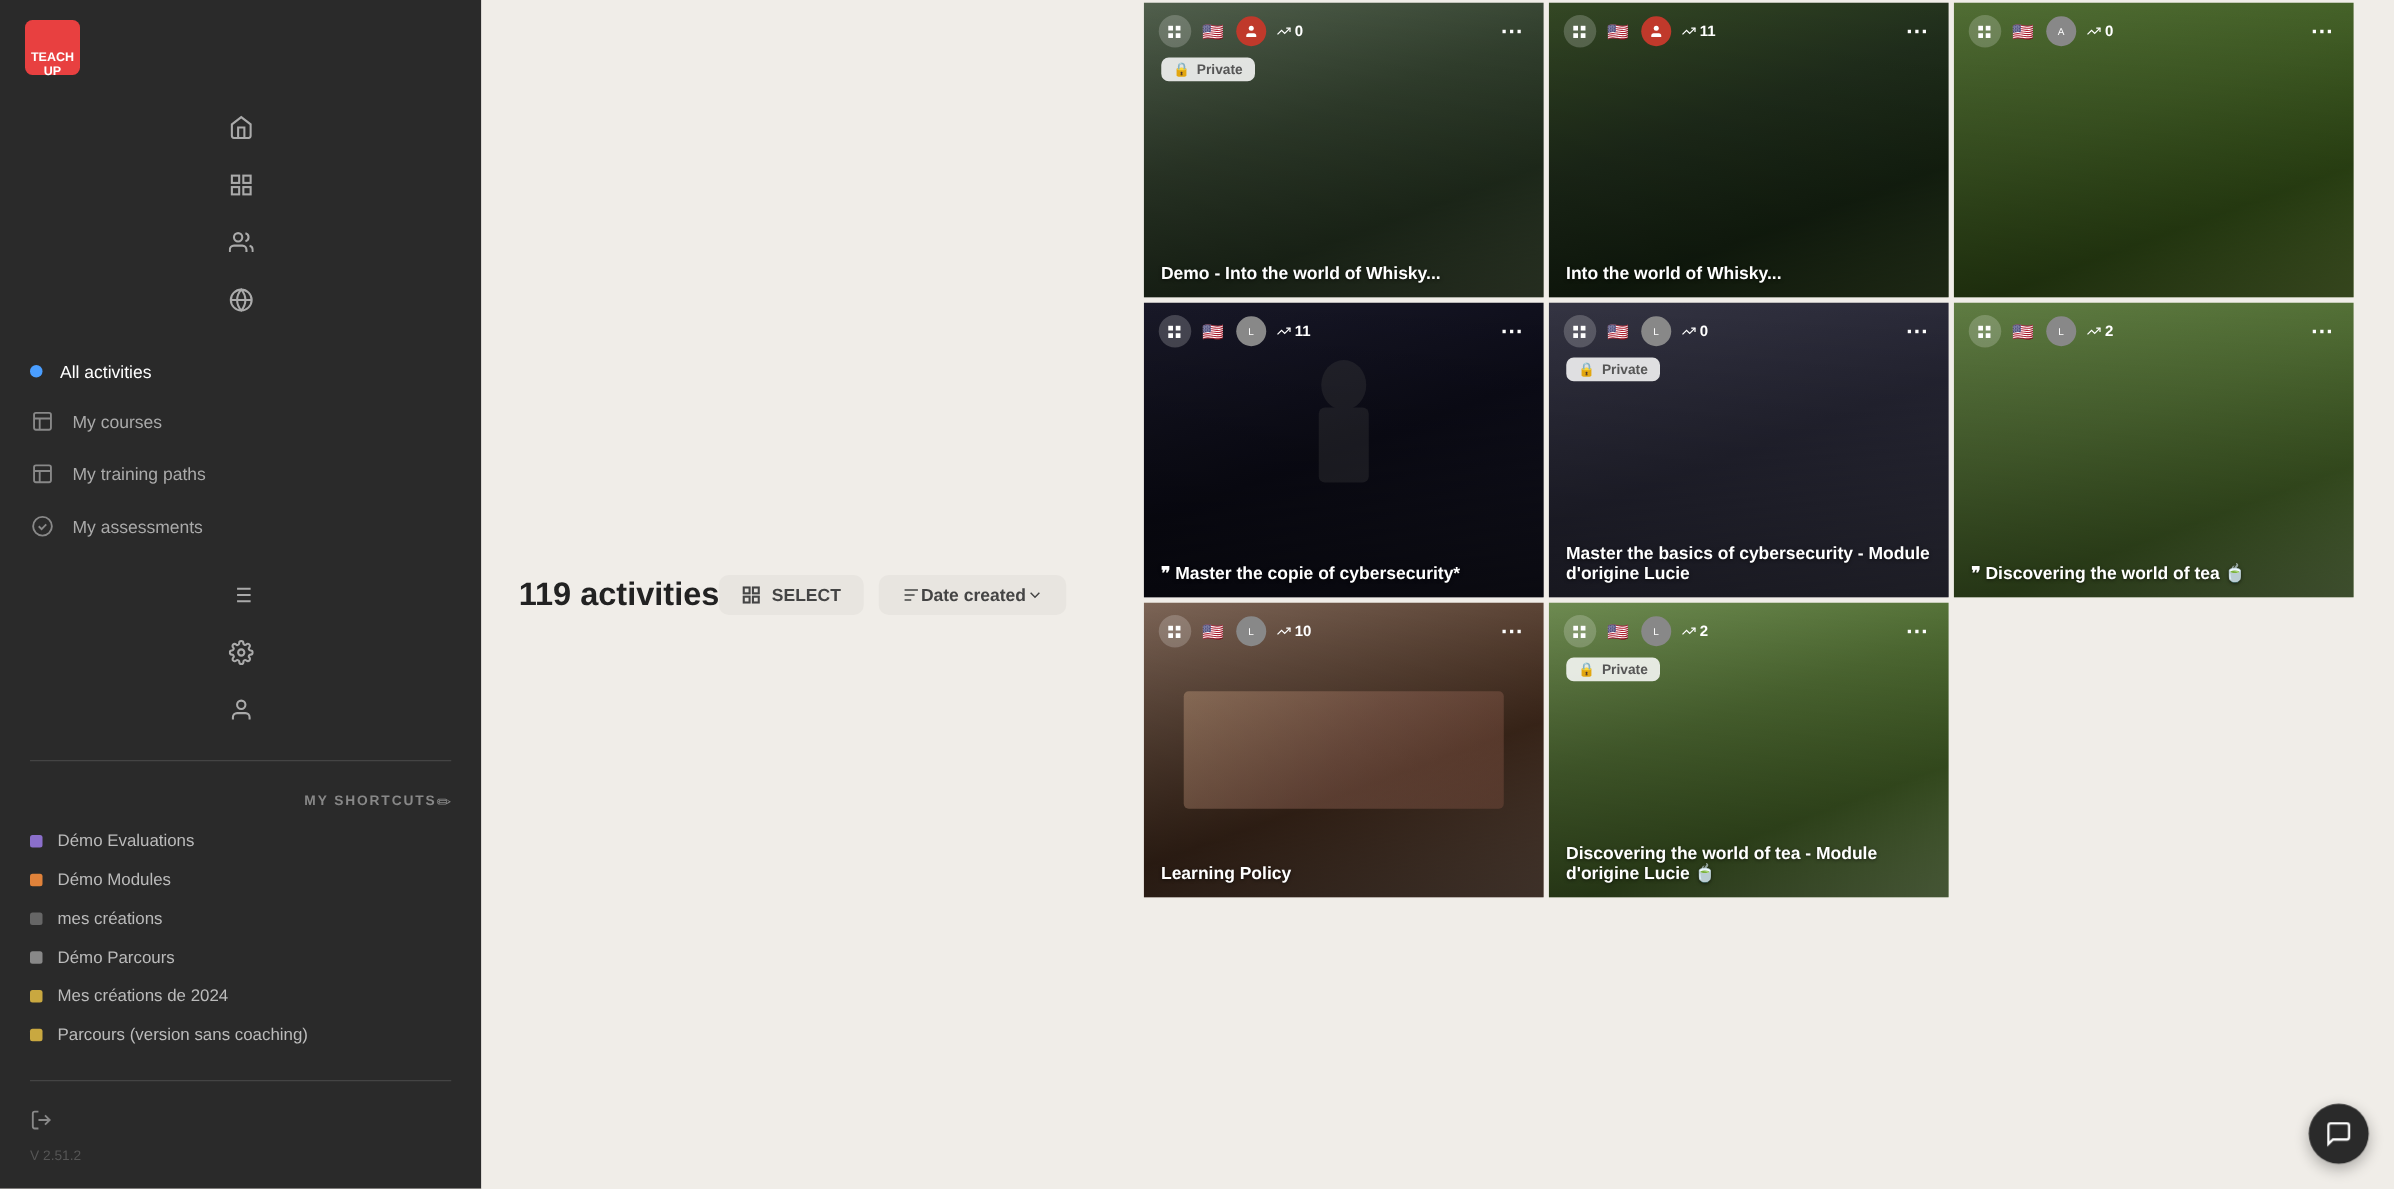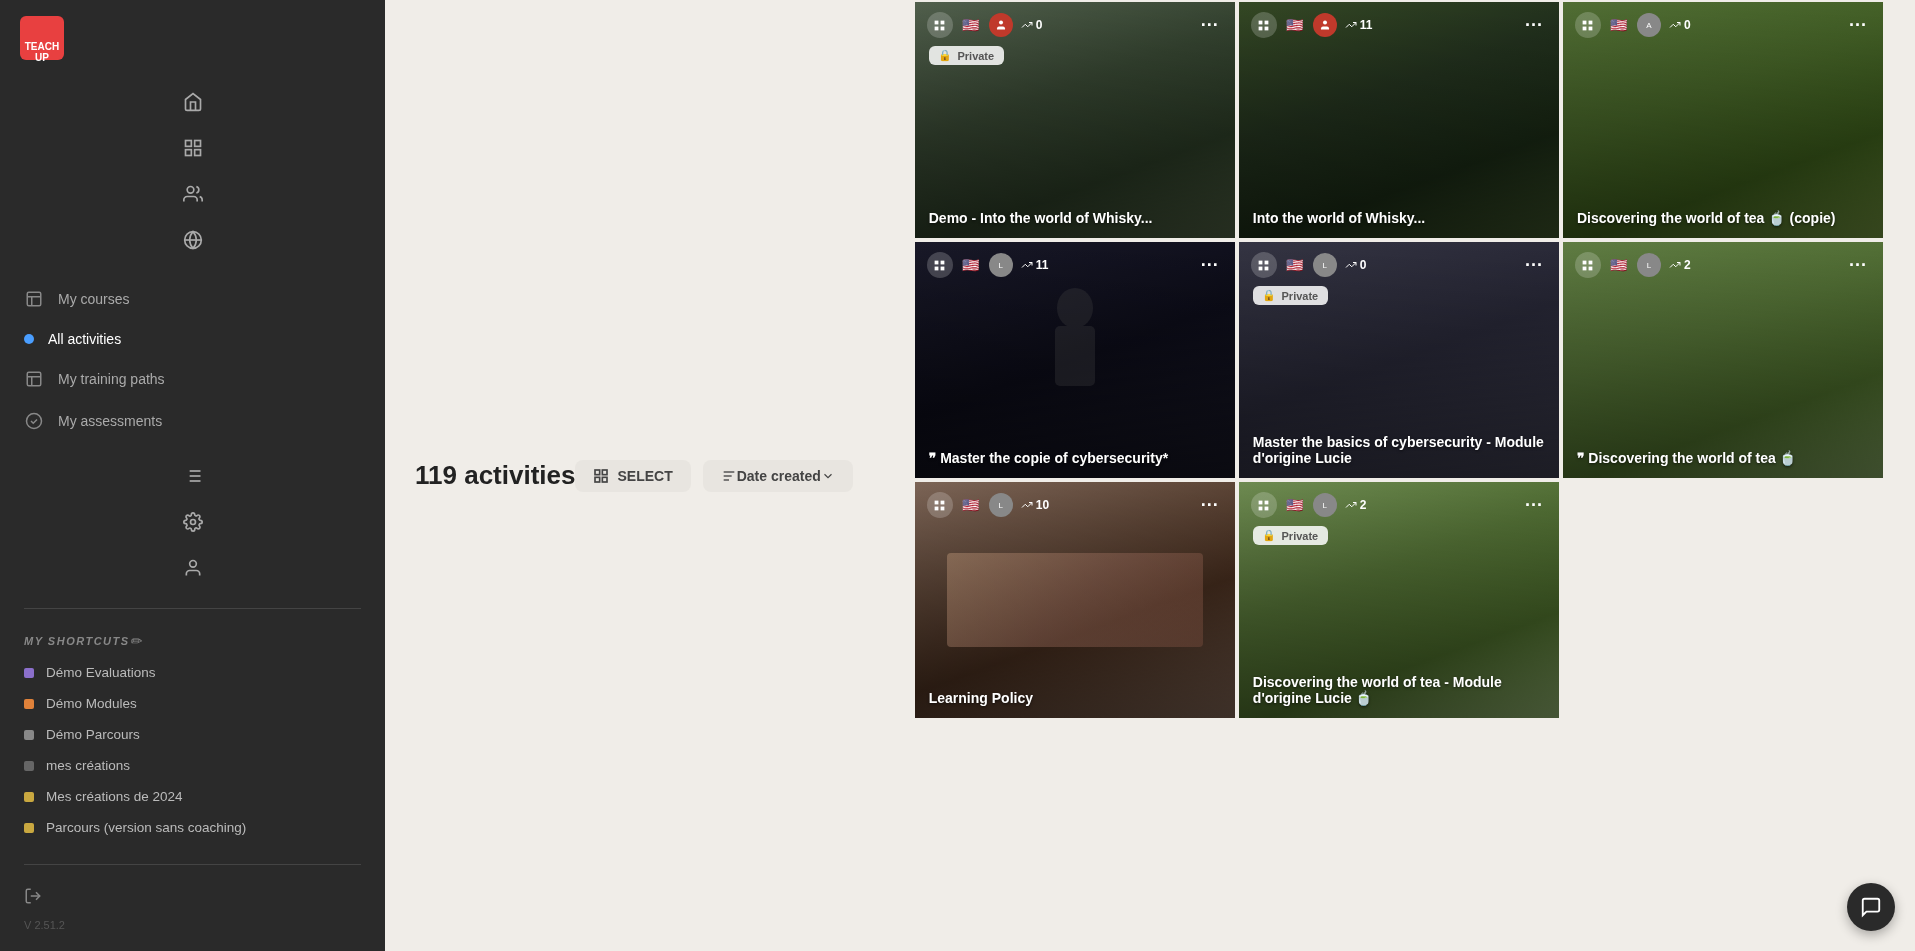--- a/index.html
+++ b/index.html
@@ -39,23 +39,22 @@
       transition: background 0.15s;
     }
     .sidebar-nav-item.active { color: white; }
     .sidebar-nav-icon { width: 20px; height: 20px; display: flex; align-items: center; justify-content: center; flex-shrink: 0; }
 
     .sidebar-divider { height: 1px; background: #444; margin: 10px 24px; }
 
     .sidebar-section-header {
       display: flex;
       align-items: center;
-      justify-content: flex-start;
+      justify-content: flex-end;
       padding: 14px 24px 8px;
-      font-style: italic;
     }
     .sidebar-section-title {
       font-size: 11px;
       font-weight: 700;
       letter-spacing: 1.5px;
       text-transform: uppercase;
       color: #888;
     }
     .edit-icon { color: #888; cursor: pointer; font-size: 14px; }
 
@@ -331,33 +330,33 @@
     <div class="icon-nav-item" style="color:#aaa;">
       <svg width="20" height="20" viewBox="0 0 24 24" fill="none" stroke="currentColor" stroke-width="2">
           <circle cx="12" cy="12" r="10"></circle>
           <line x1="2" y1="12" x2="22" y2="12"></line>
           <path d="M12 2a15.3 15.3 0 014 10 15.3 15.3 0 01-4 10 15.3 15.3 0 01-4-10 15.3 15.3 0 014-10z"></path>
         </svg>
     </div>
   </div>
 
   <div class="sidebar-main-nav">
+    <div class="sidebar-nav-item active">
+      <div class="nav-dot"></div>
+      <span>All activities</span>
+    </div>
     <div class="sidebar-nav-item">
       <div class="sidebar-nav-icon">
         <svg width="18" height="18" viewBox="0 0 24 24" fill="none" stroke="#888" stroke-width="2">
             <rect x="3" y="3" width="18" height="18" rx="2"></rect>
             <line x1="3" y1="9" x2="21" y2="9"></line>
             <line x1="9" y1="21" x2="9" y2="9"></line>
           </svg>
       </div>
       <span>My courses</span>
-    </div>
-    <div class="sidebar-nav-item active">
-      <div class="nav-dot"></div>
-      <span>All activities</span>
     </div>
     <div class="sidebar-nav-item">
       <div class="sidebar-nav-icon">
         <svg width="18" height="18" viewBox="0 0 24 24" fill="none" stroke="#888" stroke-width="2">
             <rect x="3" y="3" width="18" height="18" rx="2"></rect>
             <path d="M3 9h18M9 21V9"></path>
           </svg>
       </div>
       <span>My training paths</span>
     </div>
@@ -407,26 +406,26 @@
   <div>
     <div class="shortcut-item">
       <div class="shortcut-dot dot-purple"></div>
       <span>Démo Evaluations</span>
     </div>
     <div class="shortcut-item">
       <div class="shortcut-dot dot-orange"></div>
       <span>Démo Modules</span>
     </div>
     <div class="shortcut-item">
+      <div class="shortcut-dot dot-darkgray"></div>
+      <span>mes créations</span>
+    </div>
+    <div class="shortcut-item">
       <div class="shortcut-dot dot-gray"></div>
       <span>Démo Parcours</span>
-    </div>
-    <div class="shortcut-item">
-      <div class="shortcut-dot dot-darkgray"></div>
-      <span>mes créations</span>
     </div>
     <div class="shortcut-item">
       <div class="shortcut-dot dot-gold"></div>
       <span>Mes créations de 2024</span>
     </div>
     <div class="shortcut-item">
       <div class="shortcut-dot dot-gold"></div>
       <span>Parcours (version sans coaching)</span>
     </div>
   </div>
@@ -553,21 +552,20 @@
         <div class="avatar-circle" style="background:#888; font-size:8px;">A</div>
         <div class="card-stat">
           <svg width="12" height="12" viewBox="0 0 24 24" fill="none" stroke="white" stroke-width="2">
               <polyline points="22 7 13.5 15.5 8.5 10.5 2 17"></polyline>
               <polyline points="16 7 22 7 22 13"></polyline>
             </svg>
           <span>0</span>
         </div>
         <button class="card-more-btn">···</button>
       </div>
-      <div class="card-title">Discovering the world of tea 🍵 (copie)</div>
     </div>
 
     <div class="card" style="background: linear-gradient(160deg, #1a1a2a 0%, #0d0d1a 50%, #1a1a2a 100%);">
       <div class="card-overlay" style="background:linear-gradient(to bottom, rgba(0,0,0,0.05) 0%, rgba(0,0,0,0.6) 100%);"></div>
 
       <div style="position:absolute; top:50%; left:50%; transform:translate(-50%,-60%); width:80px; height:120px; opacity:0.3; z-index:1;">
         <svg viewBox="0 0 80 120" fill="#444">
             <ellipse cx="40" cy="20" rx="18" ry="20"></ellipse>
             <rect x="20" y="38" width="40" height="60" rx="5"></rect>
           </svg>

